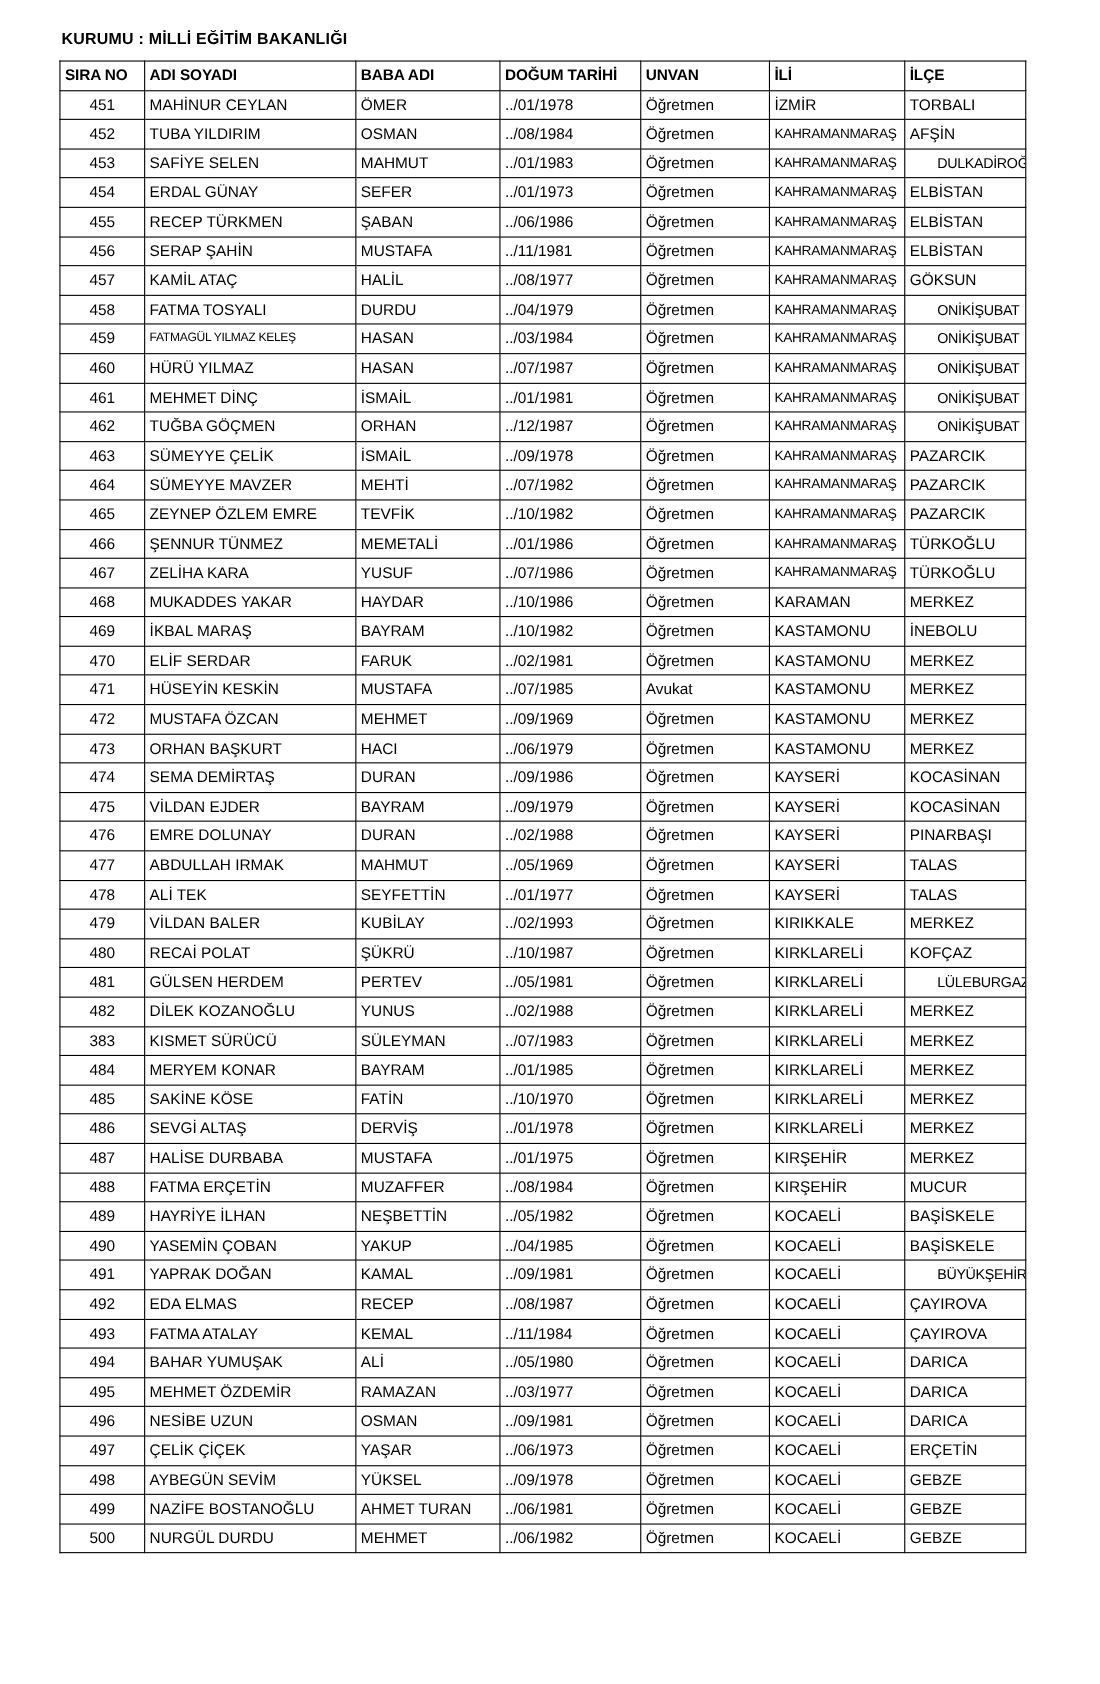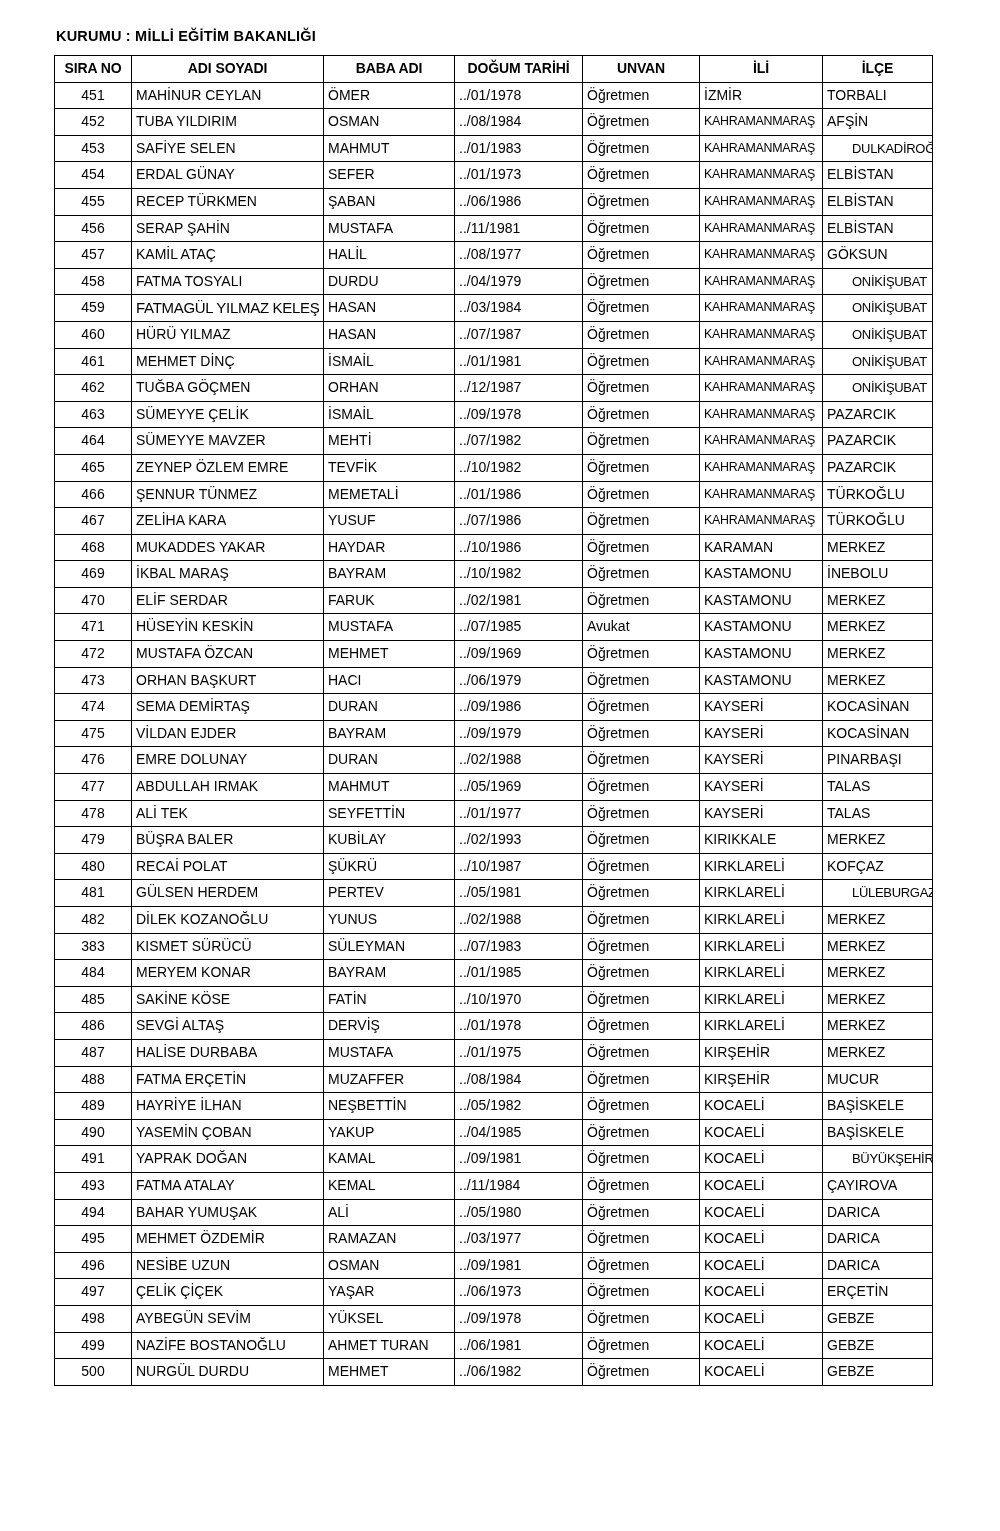--- a/index.html
+++ b/index.html
@@ -47,21 +47,21 @@
     padding: 0 4px;
     height: 25.6px;
     line-height: 25.6px;
     font-size: 14px;
     overflow: hidden;
     white-space: nowrap;
     vertical-align: middle;
   }
   table.reg thead th {
     font-weight: bold;
-    text-align: center;
+    text-align: left;
     font-size: 14px;
     letter-spacing: -0.1px;
   }
   
   col.c-sira   { width: 77px; }
   col.c-ad     { width: 192px; }
   col.c-baba   { width: 131px; }
   col.c-dogum  { width: 128px; }
   col.c-unvan  { width: 117px; }
   col.c-il     { width: 123px; }
@@ -74,21 +74,21 @@
   td.il.narrow {
     font-size: 12.4px;
     letter-spacing: -0.25px;
   }
   td.ilce.narrow {
     font-size: 13px;
     letter-spacing: -0.3px;
     padding-left: 29px;
   }
   td.ad.narrow {
-    font-size: 15px;
+    font-size: 11px;
     letter-spacing: -0.3px;
   }
 </style>
 </head>
 <body>
 
 <div class="page">
 
   <div class="doc-title">KURUMU : MİLLİ EĞİTİM BAKANLIĞI</div>
 
@@ -362,21 +362,21 @@
             <td class="sira">478</td>
             <td class="ad">ALİ TEK</td>
             <td class="baba">SEYFETTİN</td>
             <td class="dogum">../01/1977</td>
             <td class="unvan">Öğretmen</td>
             <td class="il">KAYSERİ</td>
             <td class="ilce">TALAS</td>
           </tr>
           <tr>
             <td class="sira">479</td>
-            <td class="ad">BÜŞRA BALER</td>
+            <td class="ad">VİLDAN BALER</td>
             <td class="baba">KUBİLAY</td>
             <td class="dogum">../02/1993</td>
             <td class="unvan">Öğretmen</td>
             <td class="il">KIRIKKALE</td>
             <td class="ilce">MERKEZ</td>
           </tr>
           <tr>
             <td class="sira">480</td>
             <td class="ad">RECAİ POLAT</td>
             <td class="baba">ŞÜKRÜ</td>
@@ -476,20 +476,29 @@
             <td class="ilce">BAŞİSKELE</td>
           </tr>
           <tr>
             <td class="sira">491</td>
             <td class="ad">YAPRAK DOĞAN</td>
             <td class="baba">KAMAL</td>
             <td class="dogum">../09/1981</td>
             <td class="unvan">Öğretmen</td>
             <td class="il">KOCAELİ</td>
             <td class="ilce narrow">BÜYÜKŞEHİR</td>
+          </tr>
+          <tr>
+            <td class="sira">492</td>
+            <td class="ad">EDA ELMAS</td>
+            <td class="baba">RECEP</td>
+            <td class="dogum">../08/1987</td>
+            <td class="unvan">Öğretmen</td>
+            <td class="il">KOCAELİ</td>
+            <td class="ilce">ÇAYIROVA</td>
           </tr>
           <tr>
             <td class="sira">493</td>
             <td class="ad">FATMA ATALAY</td>
             <td class="baba">KEMAL</td>
             <td class="dogum">../11/1984</td>
             <td class="unvan">Öğretmen</td>
             <td class="il">KOCAELİ</td>
             <td class="ilce">ÇAYIROVA</td>
           </tr>

